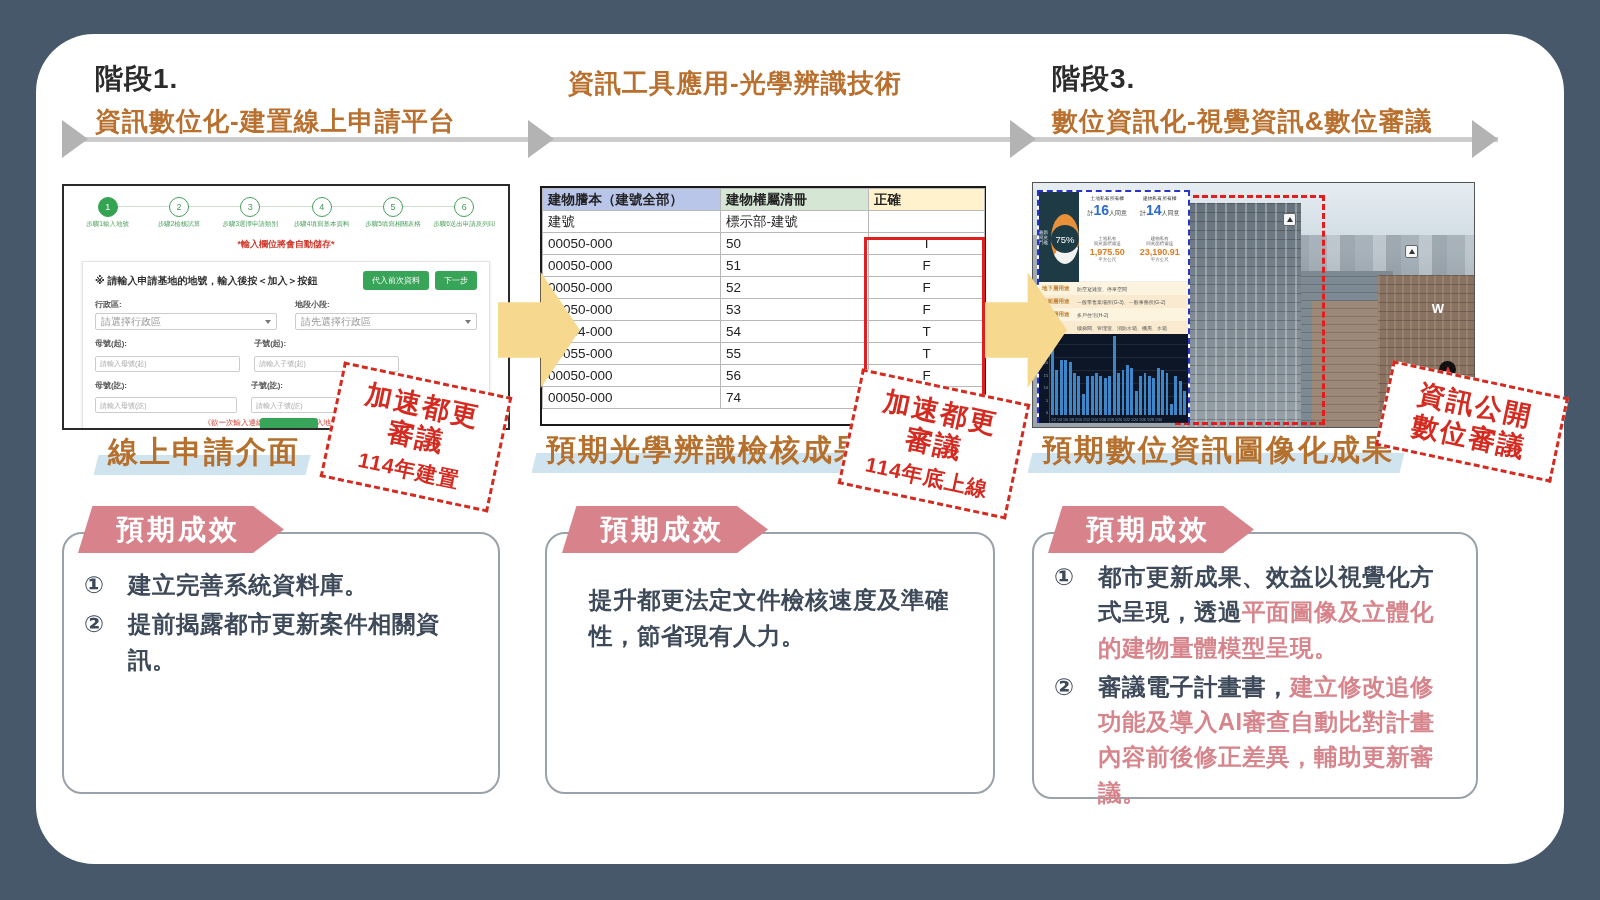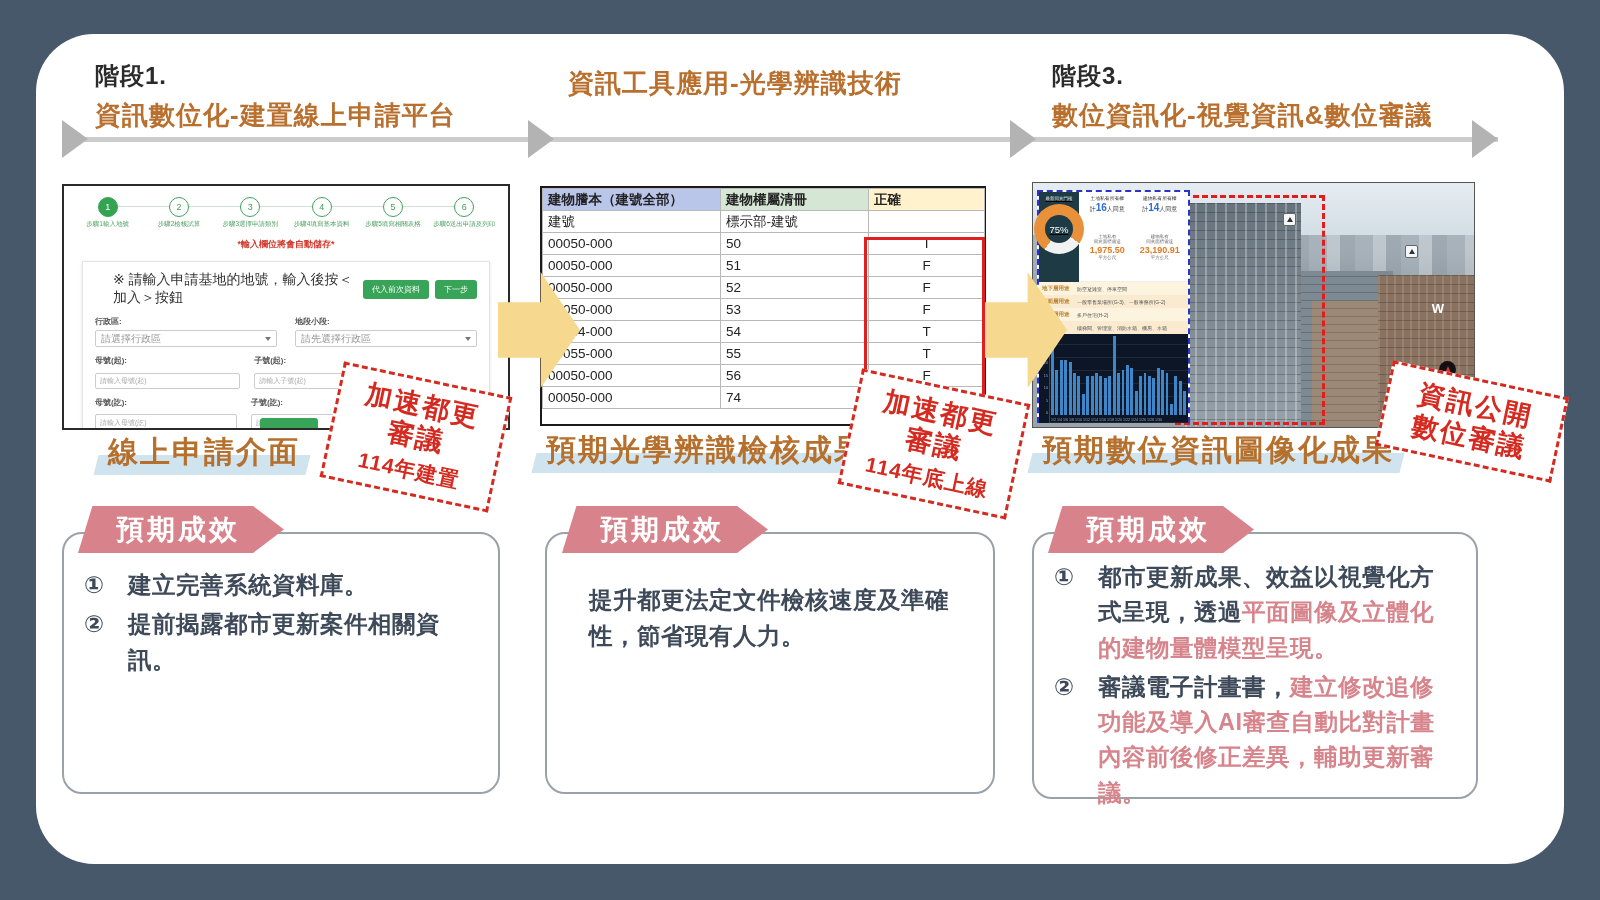--- a/index.html
+++ b/index.html
@@ -2,41 +2,41 @@
 <html><head>
 <meta charset="utf-8">
 <style>
   * { margin:0; padding:0; box-sizing:border-box; }
   html,body { width:1600px; height:900px; }
   body { background:#47586b; font-family:"Liberation Sans","DejaVu Sans",sans-serif; position:relative; overflow:hidden; }
   .card { position:absolute; left:36px; top:34px; width:1528px; height:830px; background:#ffffff; border-radius:58px; }
 
   
   .stage-head { position:absolute; top:60px; width:448px; }
-  .stage-label { font-size:24px; font-weight:bold; color:#2b2b2b; letter-spacing:1px; }
+  .stage-label { font-size:28px; font-weight:bold; color:#2b2b2b; letter-spacing:1px; }
   .stage-sub { font-size:26px; font-weight:bold; color:#b96f2d; margin-top:6px; letter-spacing:1px; }
   .head1 { left:95px; } .head2 { left:568px; } .head3 { left:1052px; }
 
   
   .timeline { position:absolute; left:66px; top:137px; width:1432px; height:5px; background:#cccccc; }
   .tl-tri { position:absolute; width:0; height:0; border-top:19px solid transparent; border-bottom:19px solid transparent; border-left:26px solid #b3b3b3; top:120px; }
   .tl1{left:62px;} .tl2{left:528px;} .tl3{left:1010px;} .tl4{left:1472px;}
 
   
   .shot1 { position:absolute; left:62px; top:184px; width:448px; height:246px; background:#fff; border:2px solid #2a2a2a; z-index:1; overflow:hidden; }
   .stepper { position:relative; display:flex; margin:10px 8px 0 8px; }
   .stepper::before { content:""; position:absolute; left:38px; right:38px; top:10px; height:1px; background:#cfe0d2; }
   .step { flex:1; text-align:center; position:relative; }
   .step-circle { width:20px; height:20px; border-radius:50%; border:1px solid #44a05c; color:#44a05c; background:#fff; font-size:9px; line-height:18px; display:inline-block; }
   .step.active .step-circle { background:#34a452; border-color:#34a452; color:#fff; }
   .step-label { font-size:6.5px; color:#4a9e5c; margin-top:3px; white-space:nowrap; }
   .autosave { text-align:center; color:#d23a2e; font-size:9px; font-weight:bold; margin-top:9px; }
   .form-panel { margin:10px 18px 0 18px; border:1px solid #e4e4e4; box-shadow:0 1px 3px rgba(0,0,0,.12); padding:9px 12px 6px 12px; background:#fff; }
   .form-top { display:flex; align-items:center; }
-  .form-instruction { font-size:14px; font-weight:normal; color:#333; flex:1;margin-left:18px; }
+  .form-instruction { font-size:10px; font-weight:bold; color:#333; flex:1; }
   .gbtn { background:#37a458; color:#fff; font-size:8px; padding:4px 9px; border-radius:3px; border:none; margin-left:6px; white-space:nowrap; cursor:pointer; }
   .sel-row { display:flex; gap:18px; margin-top:9px; }
   .sel-col { flex:1; }
   .f-label { font-size:8px; color:#555; font-weight:bold; margin-bottom:3px; }
   .select { border:1px solid #ccc; border-radius:2px; height:17px; font-size:10px; color:#999; padding:0 5px; display:flex; align-items:center; justify-content:space-between; background:#fff; }
   .caret { width:0; height:0; border-left:3px solid transparent; border-right:3px solid transparent; border-top:4px solid #777; }
   .in-grid { display:flex; gap:14px; margin-top:8px; }
   .in-col { width:38%; }
   .in-col-btn { flex:1; display:flex; align-items:flex-end; justify-content:flex-end; }
   .tin { width:100%; height:16px; border:1px solid #ccc; border-radius:2px; font-size:7px; padding:0 4px; color:#444; }
@@ -72,29 +72,29 @@
            background-image:repeating-linear-gradient(90deg,rgba(255,255,255,.28) 0 2px,transparent 2px 10px),repeating-linear-gradient(0deg,rgba(0,0,0,.22) 0 1px,transparent 1px 9px),linear-gradient(#66727c,#97a2aa); }
   .red-outline { position:absolute; left:142px; top:12px; width:150px; height:230px; border:3px dashed #e51c1c; }
   .mk { position:absolute; width:13px; height:13px; background:#f5f6f7; border:1px solid #666; border-radius:2px; display:flex; align-items:center; justify-content:center; }
   .mk i { width:0; height:0; border-left:3px solid transparent; border-right:3px solid transparent; border-bottom:5px solid #333; }
   .compass { position:absolute; right:18px; top:178px; width:17px; height:17px; border-radius:50%; background:#111; display:flex; align-items:center; justify-content:center; }
   .compass i { width:0; height:0; border-left:3px solid transparent; border-right:3px solid transparent; border-bottom:7px solid #d33; }
   .badge2d { position:absolute; right:18px; top:198px; background:#111; color:#fff; font-size:7px; padding:1px 3px; border-radius:2px; }
 
   .panel { position:absolute; left:4px; top:7px; width:153px; height:233px; background:#fff; border:2px dashed #2a35c8; font-size:5px; }
   .p-head { display:flex; height:90px; }
-  .donut-tile { width:40px; background:#1d3a45; display:flex; flex-direction:column; align-items:center; padding-top:4px;text-decoration:underline; }
+  .donut-tile { width:40px; background:#1d3a45; display:flex; align-items:center; padding-top:4px; }
   .donut-title { color:#dfe7ea; font-size:4.5px; margin-bottom:3px; }
   .donut { width:50px; height:50px; border-radius:50%; background:conic-gradient(from 215deg,#e8913a 0 75%,#f2f2f2 75% 100%); display:flex; align-items:center; justify-content:center; }
   .hole { width:28px; height:28px; border-radius:50%; background:#1d3a45; color:#fff; font-size:9.5px; display:flex; align-items:center; justify-content:center; }
   .p-stats { flex:1; display:grid; grid-template-columns:1fr 1fr; padding:3px 2px; row-gap:2px; border-bottom:1px solid #eee; }
   .stat { text-align:center; }
   .stat-t { font-size:4.8px; color:#333; }
   .stat-v { font-size:6px; color:#333; margin-top:1px; }
-  .stat-v b { color:#2a6bd4; font-size:10px; }
+  .stat-v b { color:#2a6bd4; font-size:14px; }
   .stat-sub { font-size:4.5px; color:#666; }
   .stat-num { font-size:9px; font-weight:bold; color:#e07b20; margin-top:1px; }
   .stat-u { font-size:4.5px; color:#666; }
   .u-row { display:flex; height:13px; align-items:center; }
   .u-row:nth-child(odd) { background:#fdf4e0; }
   .u-row:nth-child(even) { background:#f9ead0; }
   .u-label { width:38px; color:#c07f2a; font-size:5.5px; font-weight:bold; padding-left:3px; }
   .u-val { flex:1; color:#555; font-size:5px; white-space:nowrap; overflow:hidden; }
   .mini-chart { height:89px; background:#0c1626; position:relative; display:flex; }
   .mc-y { width:10px; display:flex; flex-direction:column; justify-content:space-between; padding:2px 1px 8px 1px; color:#8fa8c4; font-size:3.8px; text-align:right; }

